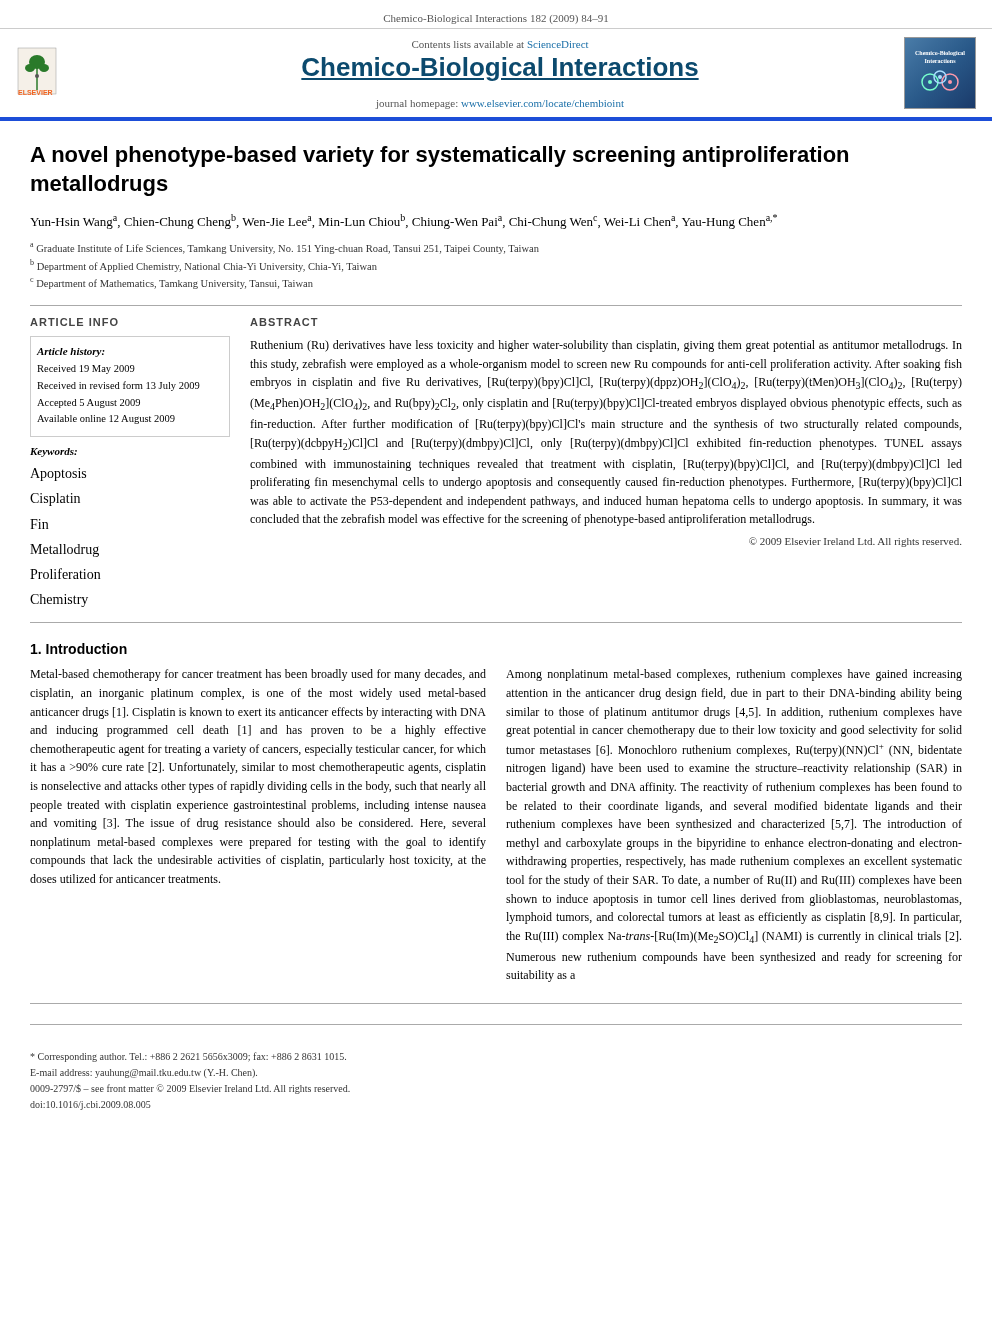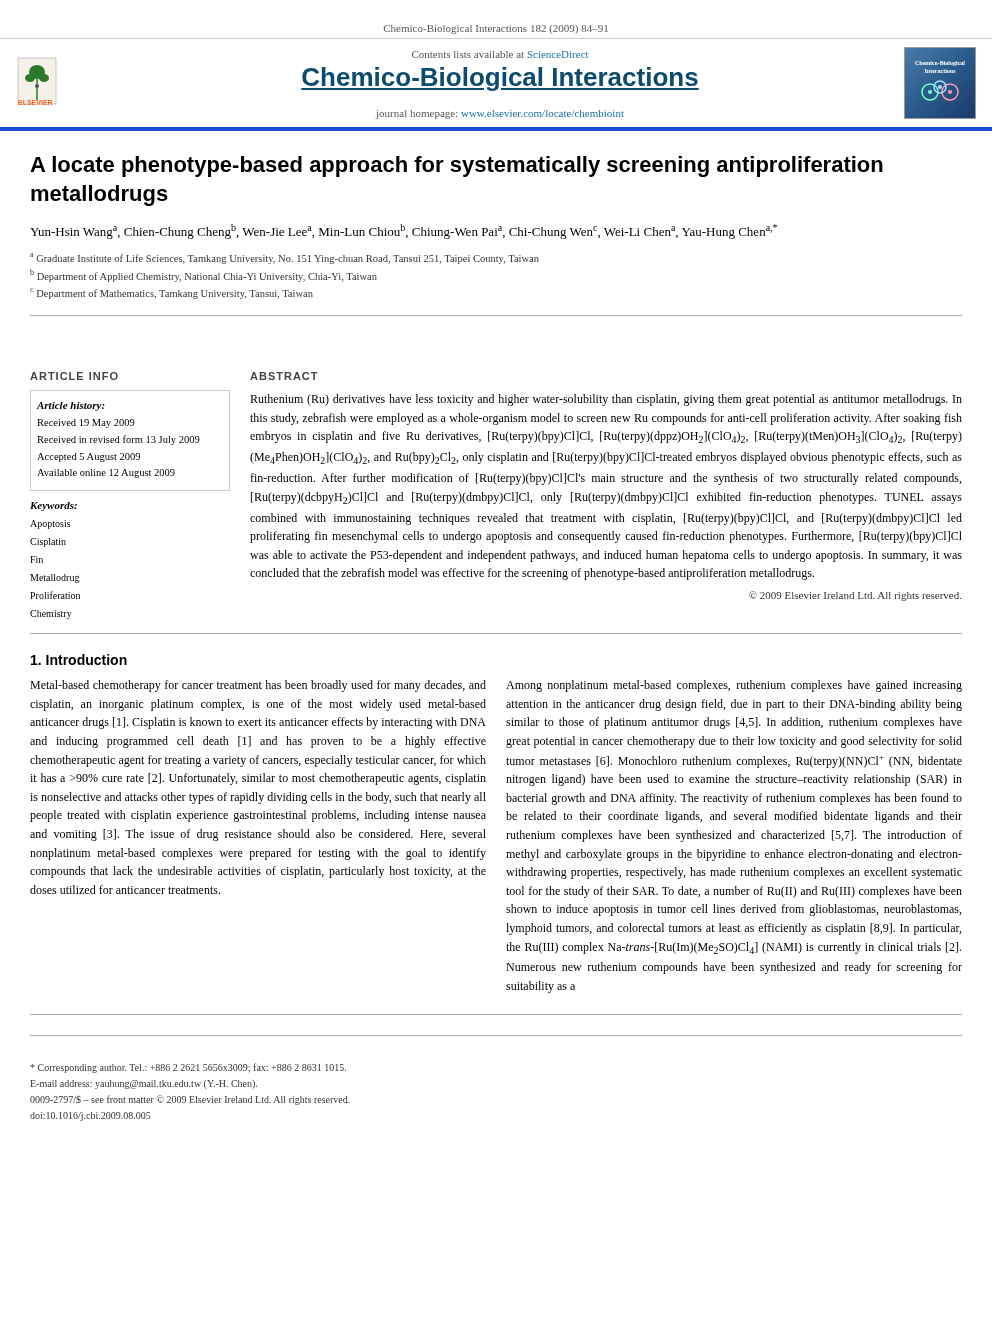--- a/index.html
+++ b/index.html
@@ -10,21 +10,21 @@
       color: #000;
       width: 992px;
       min-height: 1323px;
     }
 
     
     .top-bar {
       text-align: center;
       font-size: 11px;
       color: #555;
-      padding: 22px 0 4px 0;
+      padding: 12px 0 4px 0;
       border-bottom: 1px solid #ccc;
     }
 
     
     .journal-header {
       display: flex;
       align-items: center;
       padding: 8px 16px;
       border-bottom: 4px solid #1d4ed8;
       position: relative;
@@ -149,21 +149,20 @@
 
     
     .section-header {
       font-size: 11px;
       font-weight: bold;
       letter-spacing: 1px;
       color: #444;
       text-transform: uppercase;
       margin-bottom: 8px;
       font-family: Arial, sans-serif;
-      margin-top: 44px;
     }
 
     .article-info-box {
       border: 1px solid #ccc;
       padding: 8px 6px;
       margin-bottom: 4px;
     }
     .article-info-box .info-label {
       font-size: 11px;
       font-style: italic;
@@ -178,21 +177,21 @@
     .keywords-box {
       margin-top: 8px;
     }
     .keywords-box .kw-label {
       font-size: 11px;
       font-style: italic;
       font-weight: bold;
       margin-bottom: 4px;
     }
     .keywords-box .kw-list {
-      font-size: 10px;
+      font-size: 14px;
       line-height: 1.8;
     }
 
     
     .abstract-text {
       font-size: 12px;
       line-height: 1.55;
       text-align: justify;
     }
     .copyright-line {
@@ -290,21 +289,21 @@
         <circle cx="15" cy="15" r="2" fill="#7fc"></circle>
         <circle cx="35" cy="15" r="2" fill="#f9a"></circle>
         <circle cx="25" cy="10" r="2" fill="#adf"></circle>
       </svg>
     </div>
   </div>
 </div>
 
 <div class="main-content">
 
-  <div class="article-title">A locate phenotype-based approach for systematically screening antiproliferation metallodrugs</div>
+  <div class="article-title">A novel phenotype-based variety for systematically screening antiproliferation metallodrugs</div>
 
   <div class="authors">
     Yun-Hsin Wang<sup>a</sup>, Chien-Chung Cheng<sup>b</sup>, Wen-Jie Lee<sup>a</sup>, Min-Lun Chiou<sup>b</sup>, Chiung-Wen Pai<sup>a</sup>, Chi-Chung Wen<sup>c</sup>, Wei-Li Chen<sup>a</sup>, Yau-Hung Chen<sup>a,*</sup>
   </div>
 
   <div class="affiliations">
     <sup>a</sup> <span>Graduate Institute of Life Sciences, Tamkang University, No. 151 Ying-chuan Road, Tansui 251, Taipei County, Taiwan</span><br>
     <sup>b</sup> <span>Department of Applied Chemistry, National Chia-Yi University, Chia-Yi, Taiwan</span><br>
     <sup>c</sup> <span>Department of Mathematics, Tamkang University, Tansui, Taiwan</span>
   </div>

